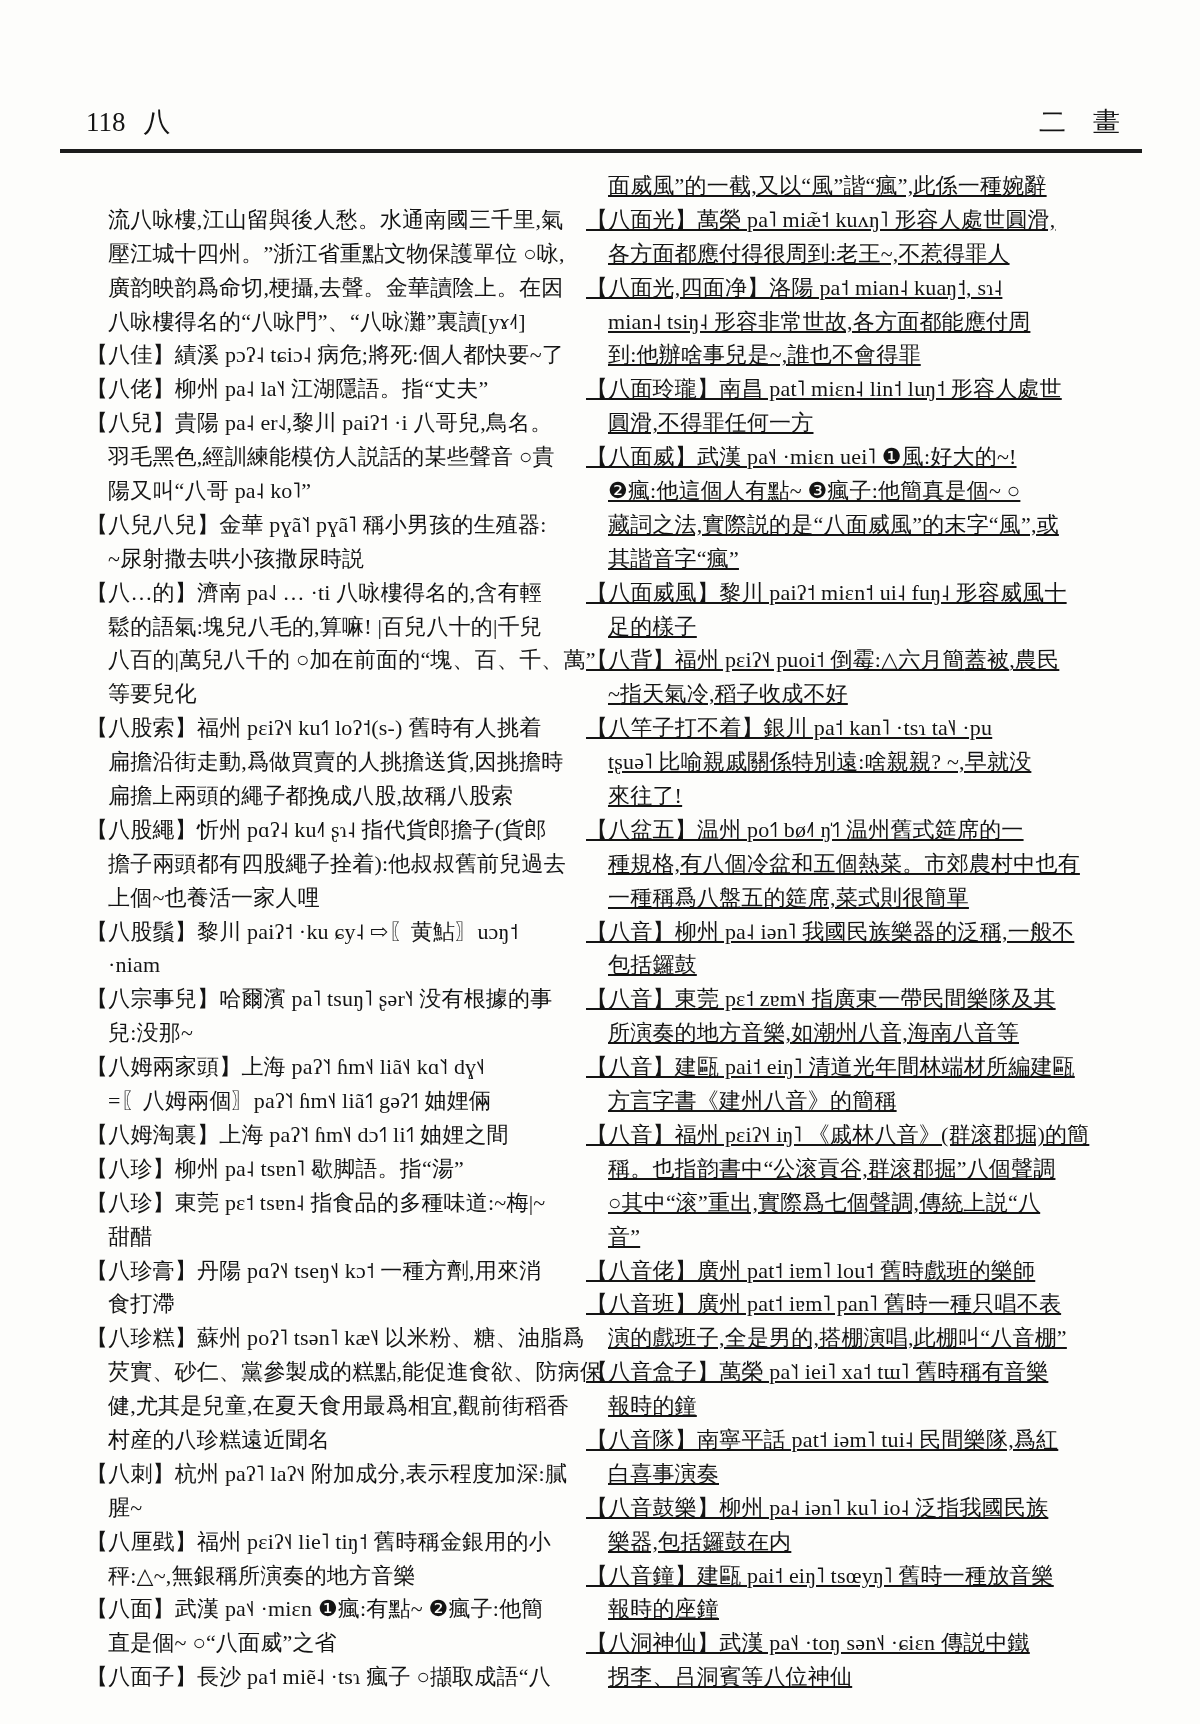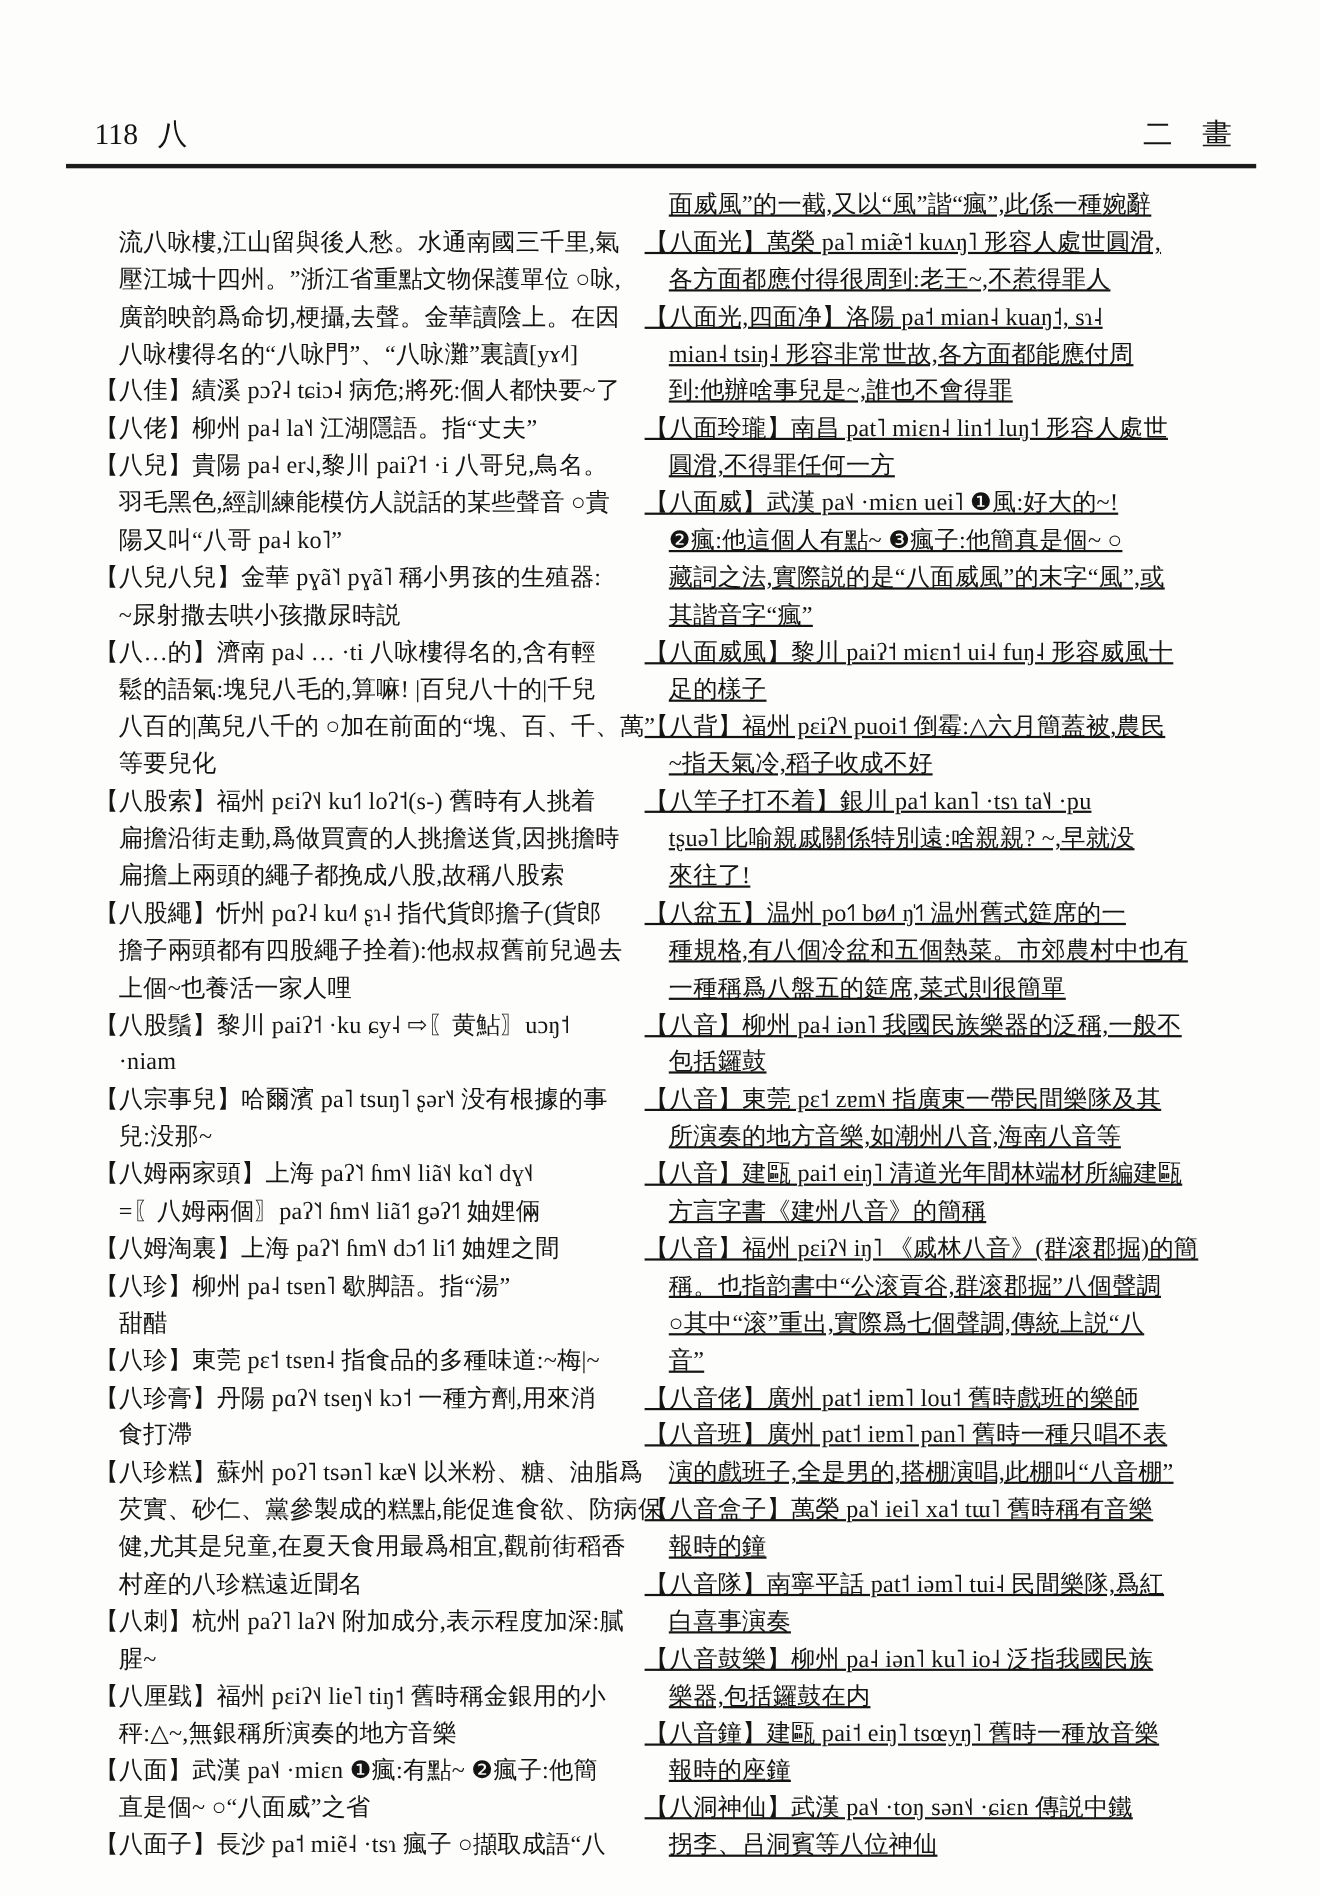--- a/index.html
+++ b/index.html
@@ -81,22 +81,22 @@
         <div class="line ind"><span class="seg">擔子兩頭都有四股繩子拴着):他叔叔舊前兒</span><span class="sm">過去</span></div>
         <div class="line ind"><span class="seg">上個~也養活一家人哩</span></div>
         <div class="line"><span class="seg">【八股鬚】黎川 paiʔ˦ ·ku ɕy˨ ⇨〖黄鮎〗uɔŋ˦</span></div>
         <div class="line ind"><span class="seg">·niam</span></div>
         <div class="line"><span class="seg">【八宗事兒】哈爾濱 pa˥ tsuŋ˥ ʂər˥˧ 没有根據的事</span></div>
         <div class="line ind"><span class="seg">兒:没那~</span></div>
         <div class="line"><span class="seg">【八姆兩家頭】上海 paʔ˥˦ ɦm˦˨ liã˦˨ kɑ˥˦ dɣ˦˨</span></div>
         <div class="line ind"><span class="seg">=〖八姆兩個〗paʔ˥˦ ɦm˦˨ liã˦˥ gəʔ˦˥ 妯娌倆</span></div>
         <div class="line"><span class="seg">【八姆淘裏】上海 paʔ˥˦ ɦm˥˨ dɔ˦˥ li˦˥ 妯娌之間</span></div>
         <div class="line"><span class="seg">【八珍】柳州 pa˨ tsɐn˥ 歇脚語。指“湯”</span></div>
+        <div class="line"><span class="seg">【八珍】東莞 pɛ˦ tsɐn˨ 指食品的多種味道:~梅|~</span></div>
         <div class="line ind"><span class="seg">甜醋</span></div>
-        <div class="line"><span class="seg">【八珍】東莞 pɛ˦ tsɐn˨ 指食品的多種味道:~梅|~</span></div>
         <div class="line"><span class="seg">【八珍膏】丹陽 pɑʔ˦˨ tseŋ˦˨ kɔ˦ 一種方劑,用來消</span></div>
         <div class="line ind"><span class="seg">食打滯</span></div>
         <div class="line"><span class="seg">【八珍糕】蘇州 poʔ˥ tsən˥ kæ˥˨ 以米粉、糖、油脂爲</span></div>
         <div class="line ind"><span class="seg">芡實、砂仁、黨參製成的糕點,能促進食欲、防病保</span></div>
         <div class="line ind"><span class="seg">健,尤其是兒童,在夏天食用最爲相宜,觀前街稻香</span></div>
         <div class="line ind"><span class="seg">村産的八珍糕遠近聞名</span></div>
         <div class="line"><span class="seg">【八刺】杭州 paʔ˥ laʔ˦˨ 附加成分,表示程度加深:膩</span></div>
         <div class="line ind"><span class="seg">腥~</span></div>
         <div class="line"><span class="seg">【八厘戥】福州 pɛiʔ˦˨ lie˥ tiŋ˦ 舊時稱金銀用的小</span></div>
         <div class="line ind"><span class="seg">秤:△~,無銀稱</span><span class="sm">所演奏的地方音樂</span></div>

